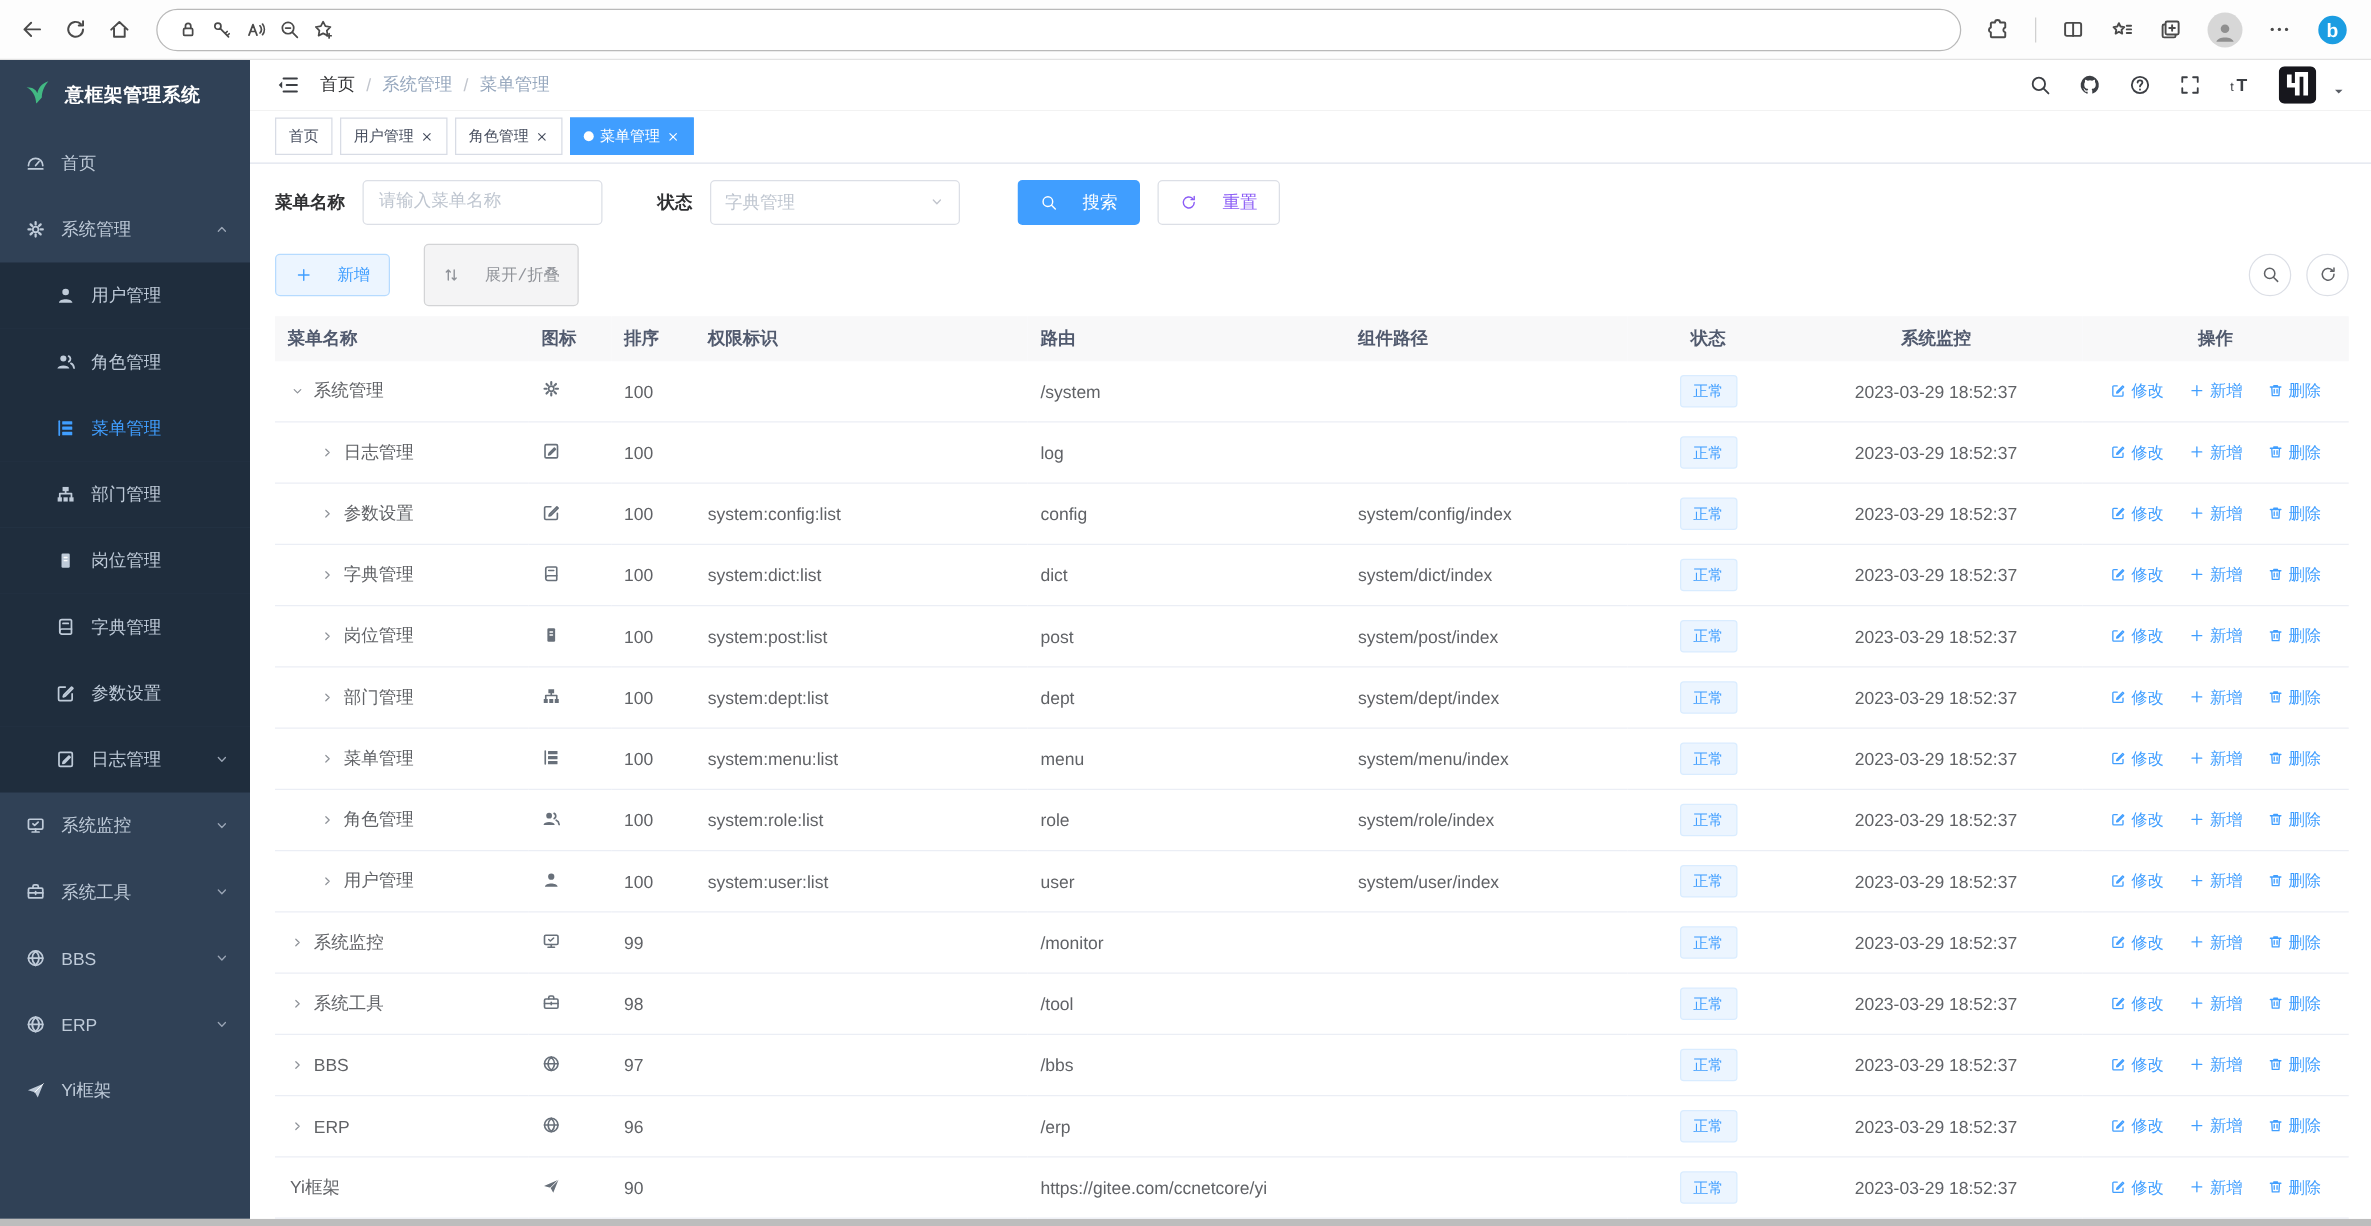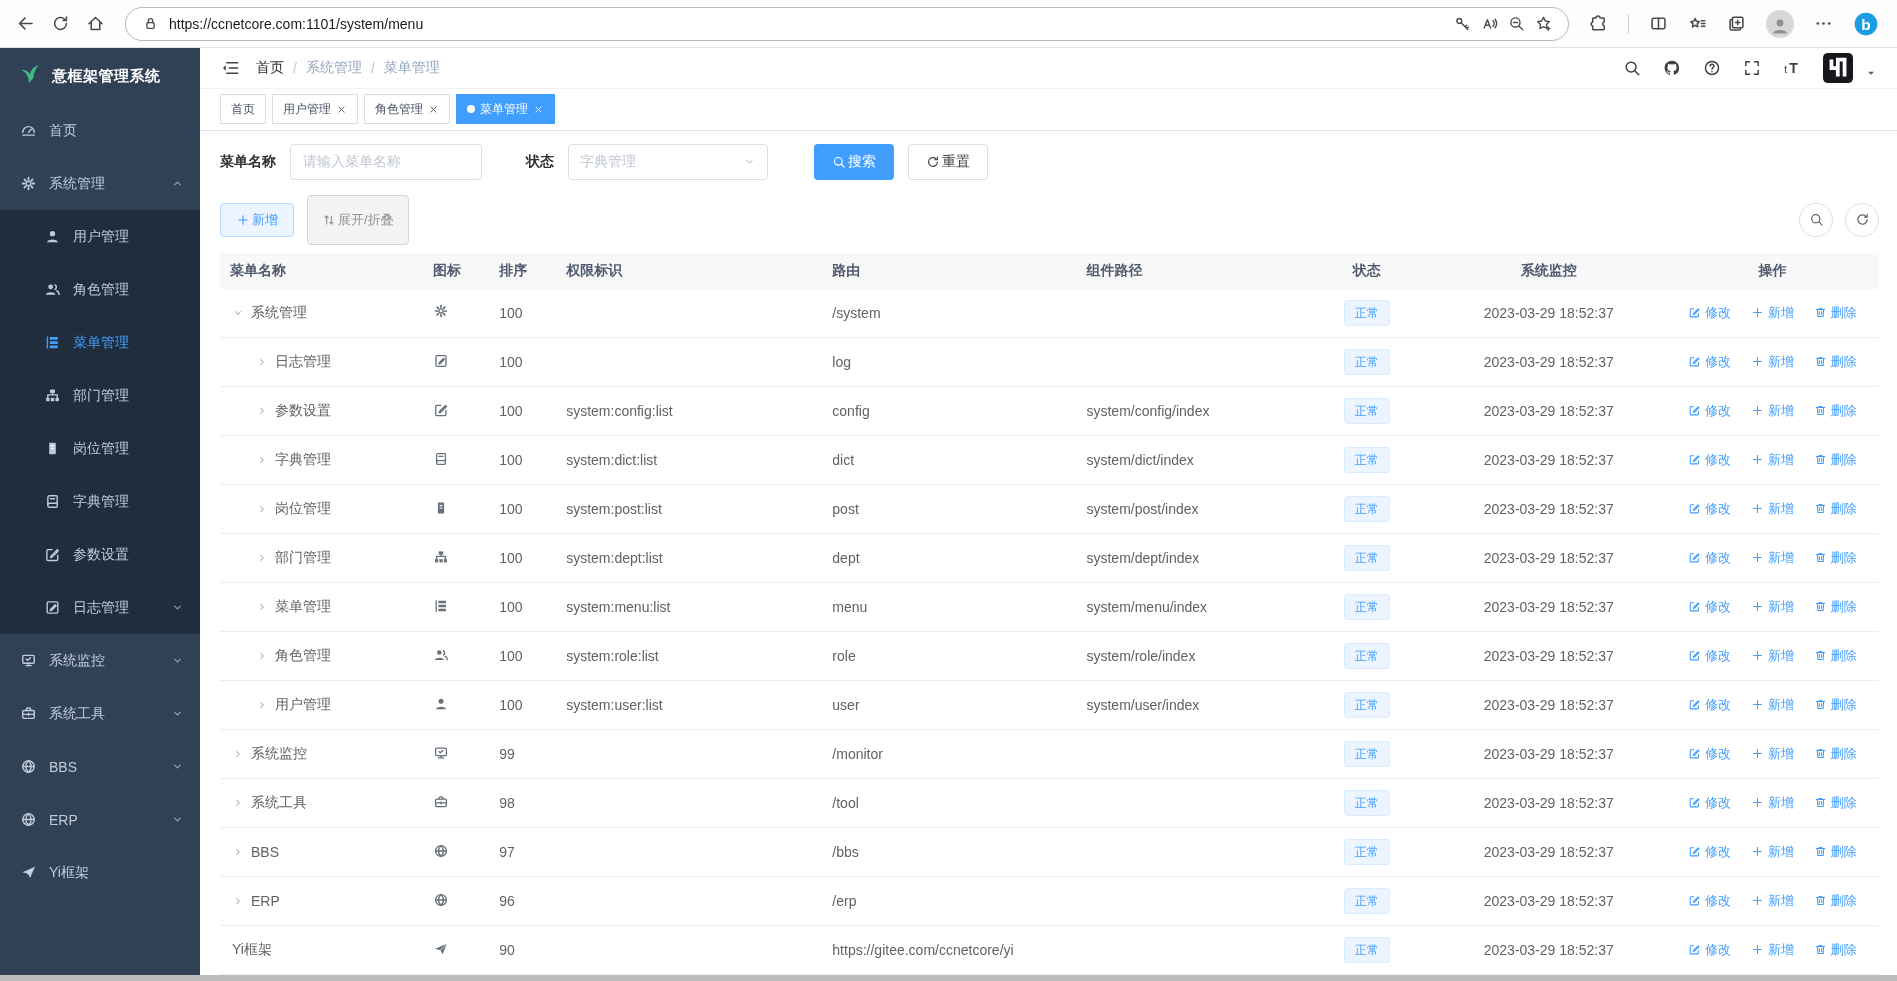--- a/index.html
+++ b/index.html
@@ -63,28 +63,28 @@
   .flabel { font-size:14px; font-weight:700; color:#303133; margin-right:14px; }
   .flabel.l2 { margin-left:44px; }
   .inp { width:192px; height:36px; border:1px solid #dcdfe6; border-radius:4px; padding:0 12px;
     font-size:14px; color:#606266; outline:none; font-family:Liberation Serif, serif; }
   .inp::placeholder { color:#bfc6d0; }
   .select { width:200px; height:36px; border:1px solid #dcdfe6; border-radius:4px;
     display:flex; align-items:center; justify-content:space-between; padding:0 11px; cursor:pointer; }
   .ph { font-size:14px; color:#bfc6d0; }
   .selchev { color:#c0c4cc; display:inline-flex; }
   .selchev svg { width:13px; height:13px; }
-  .btn { display:inline-flex; align-items:center; gap:2px; border-radius:4px; font-size:14px;
-    height:36px; padding:0 17px; border:1px solid transparent; cursor:pointer; font-family:Liberation Sans, sans-serif; }
+  .btn { display:inline-flex; align-items:center; gap:20px; border-radius:4px; font-size:14px;
+    height:36px; padding:0 17px; border:1px solid transparent; cursor:pointer; font-family:Liberation Mono, monospace; }
   .btn .ic svg { width:14px; height:14px; display:block; }
   .btn.primary { background:#409eff; color:#fff; margin-left:46px; }
-  .btn.ghost { background:#fff; border-color:#dcdfe6; color:#404040; margin-left:14px; }
+  .btn.ghost { background:#fff; border-color:#dcdfe6; color:#8b5cf6; margin-left:14px; }
   .toolbar-row { display:flex; align-items:center; margin-top:15px; }
   .btn.add { background:#ecf5ff; border-color:#b6dbff; color:#409eff; height:34px; font-size:13px; padding:0 15px; }
-  .btn.fold { background:#f4f4f5; border-color:#d3d4d6; color:#909399; height:50px; font-size:13px; padding:0 14px; margin-left:13px; }
+  .btn.fold { background:#f4f4f5; border-color:#d3d4d6; color:#909399; height:50px; font-size:13px; padding:0 14px; margin-left:27px; }
   .tcircles { margin-left:auto; display:flex; gap:12px; }
   .circle { width:34px; height:34px; border:1px solid #dcdfe6; border-radius:50%; color:#606266;
     display:inline-flex; align-items:center; justify-content:center; cursor:pointer; background:#fff; }
   .circle .ic svg { width:15px; height:15px; display:block; }
   
   table { width:100%; border-collapse:collapse; margin-top:8px; table-layout:fixed; }
   thead th { background:#f8f8f9; height:36px; font-size:14px; font-weight:600; color:#515a6e;
     text-align:left; padding:0 10px; }
   thead th.ctr, td.ctr { text-align:center; }
   tbody td { height:49px; border-bottom:1px solid #ebeef5; font-size:14px; color:#606266;
@@ -121,21 +121,20 @@
         <path d="M2.5 8.2 8 3l5.5 5.2M4.4 7v6h7.2V7"></path>
       </svg>
     </span>
   <div class="pill">
     <span class="bic sm">
         <svg viewBox="0 0 16 16" fill="none" stroke="currentColor" stroke-width="1.3" stroke-linecap="round" stroke-linejoin="round">
           <rect x="4.6" y="7.2" width="6.8" height="5.4" rx="1"></rect>
           <path d="M6 7.2V5.4a2 2 0 0 1 4 0v1.8"></path>
         </svg>
       </span>
-    <span class="url">https://ccnetcore.com:1101/system/menu</span>
     <span class="bic sm">
         <svg viewBox="0 0 16 16" fill="none" stroke="currentColor" stroke-width="1.3" stroke-linecap="round" stroke-linejoin="round">
           <circle cx="5" cy="5.6" r="2.3"></circle>
           <path d="M6.7 7.3 13 13.6M10.5 11.1l1.5-1.5M12.1 12.7l1.4-1.4"></path>
         </svg>
       </span>
     <span class="bic sm">
         <svg viewBox="0 0 16 16" fill="none" stroke="currentColor" stroke-width="1.3" stroke-linecap="round" stroke-linejoin="round">
           <path d="M3 12.3 6 4.4l3 7.9M4 9.6h4M11.3 5.3a4.3 4.3 0 0 1 0 5.4M13.2 4a6.6 6.6 0 0 1 0 8"></path>
         </svg>

